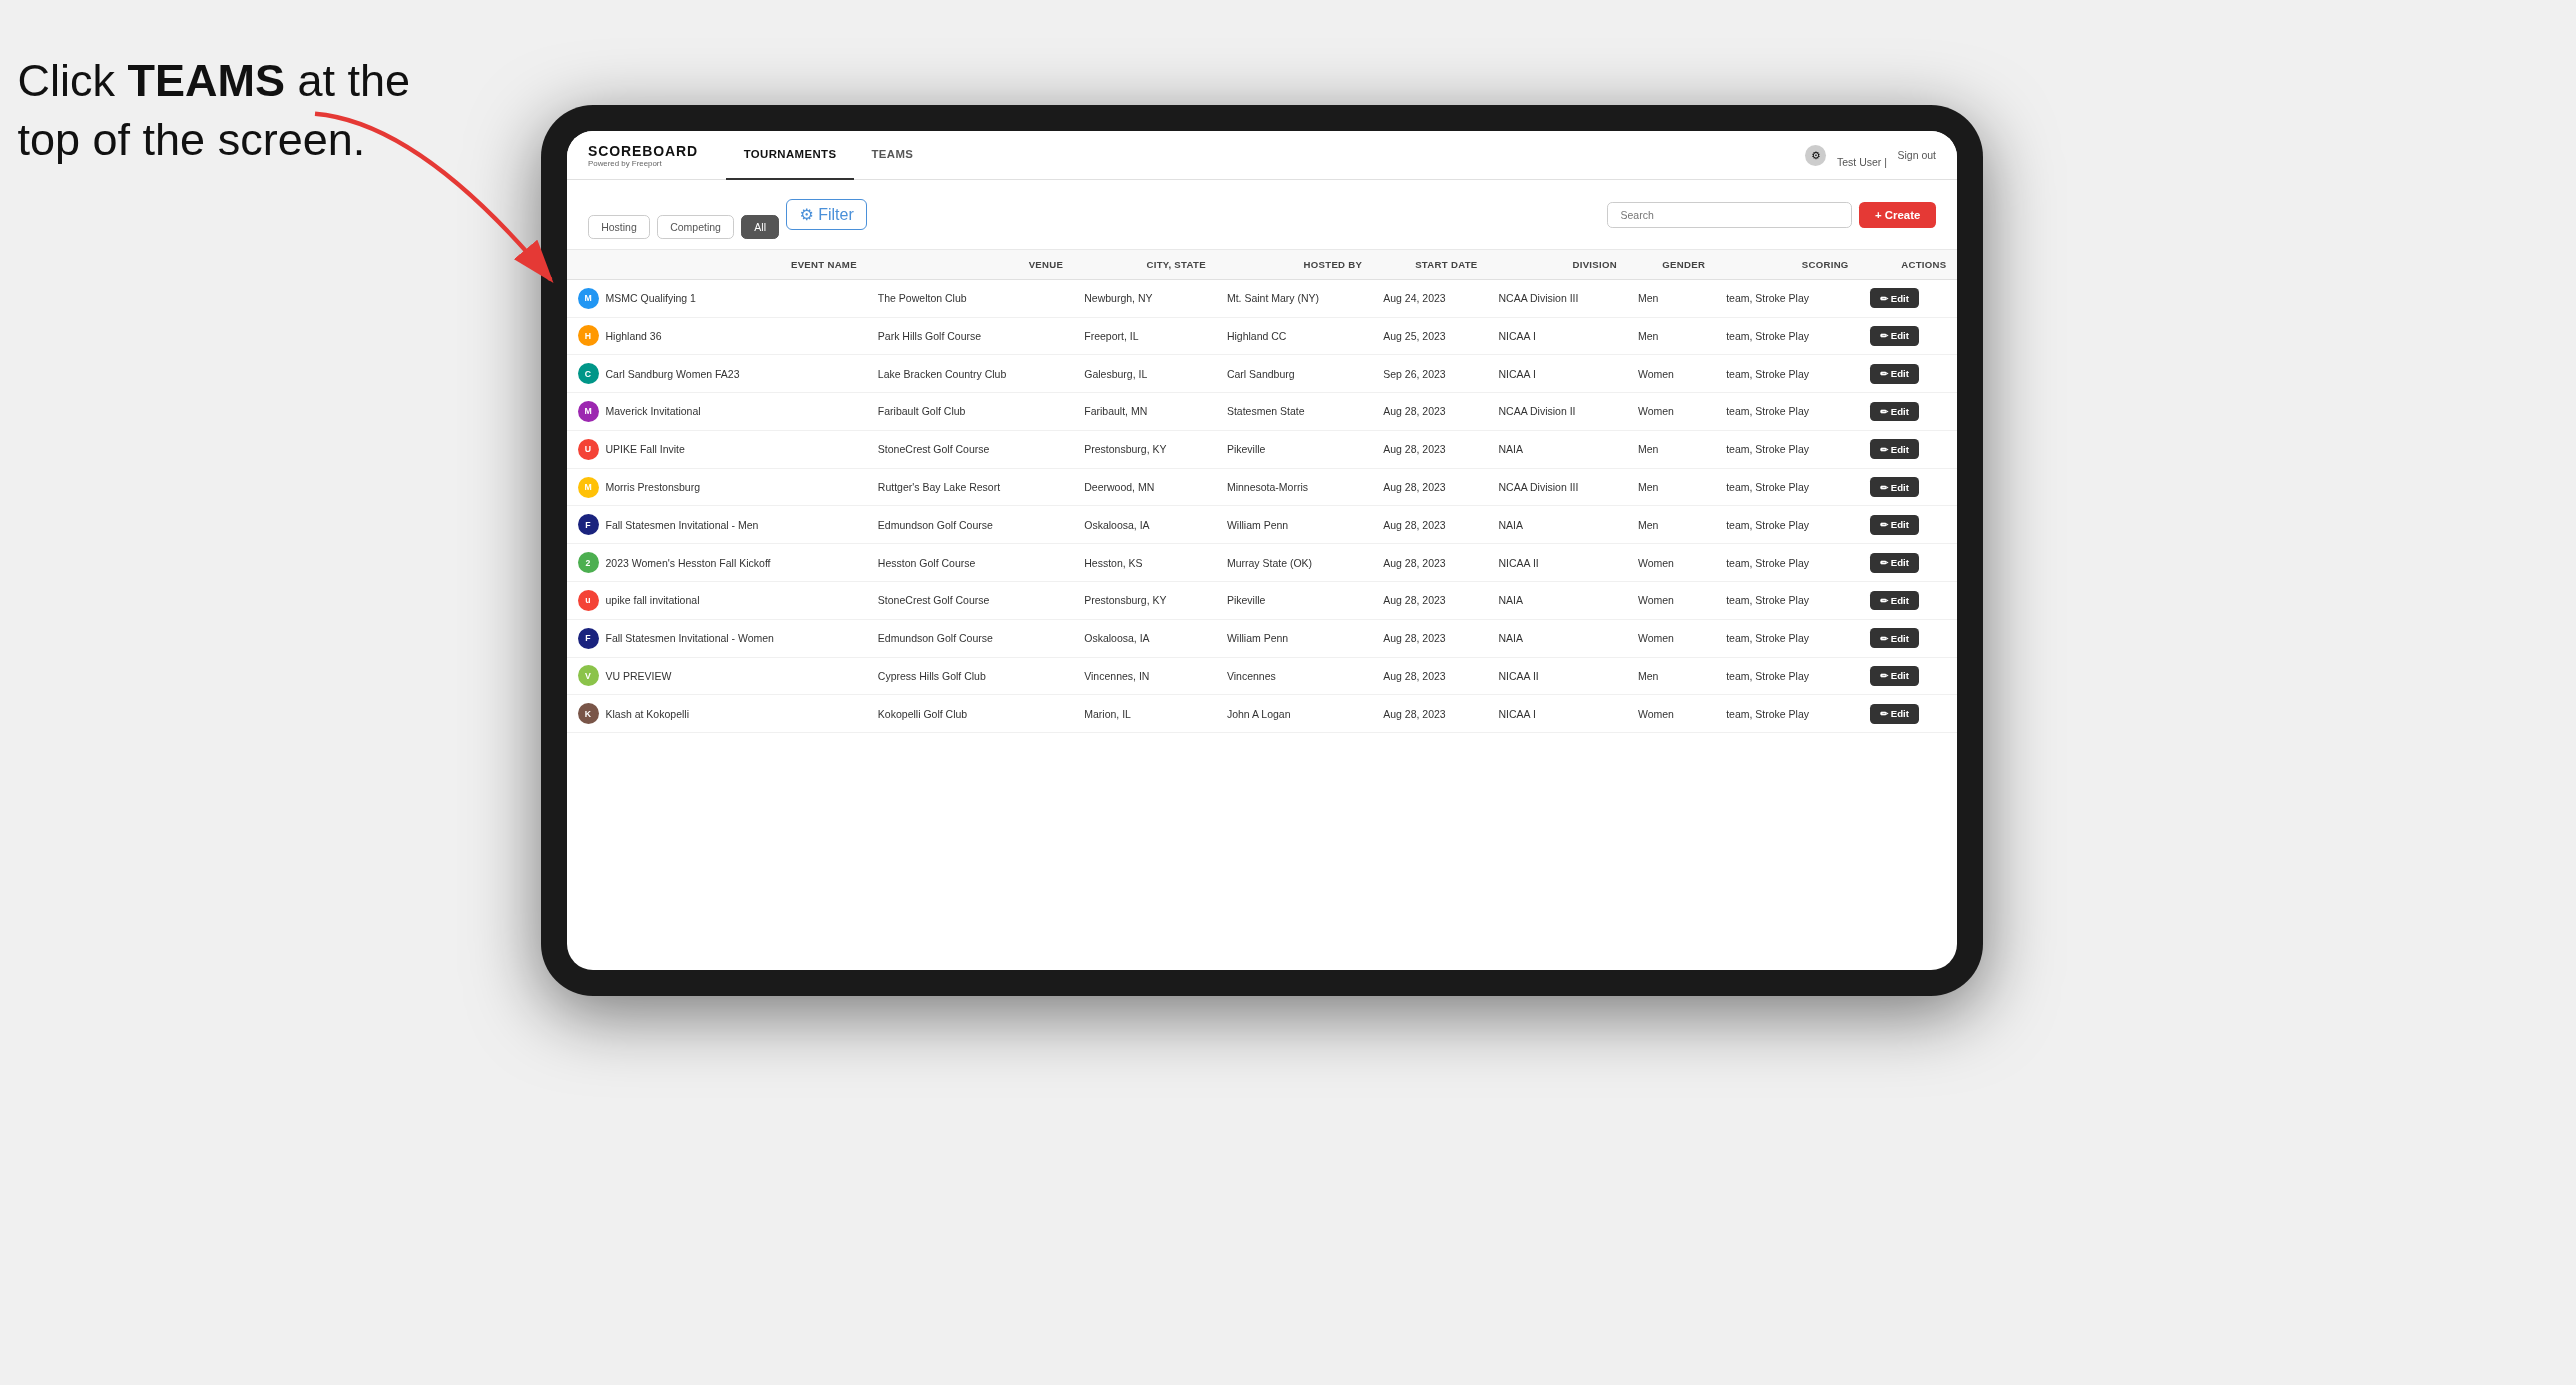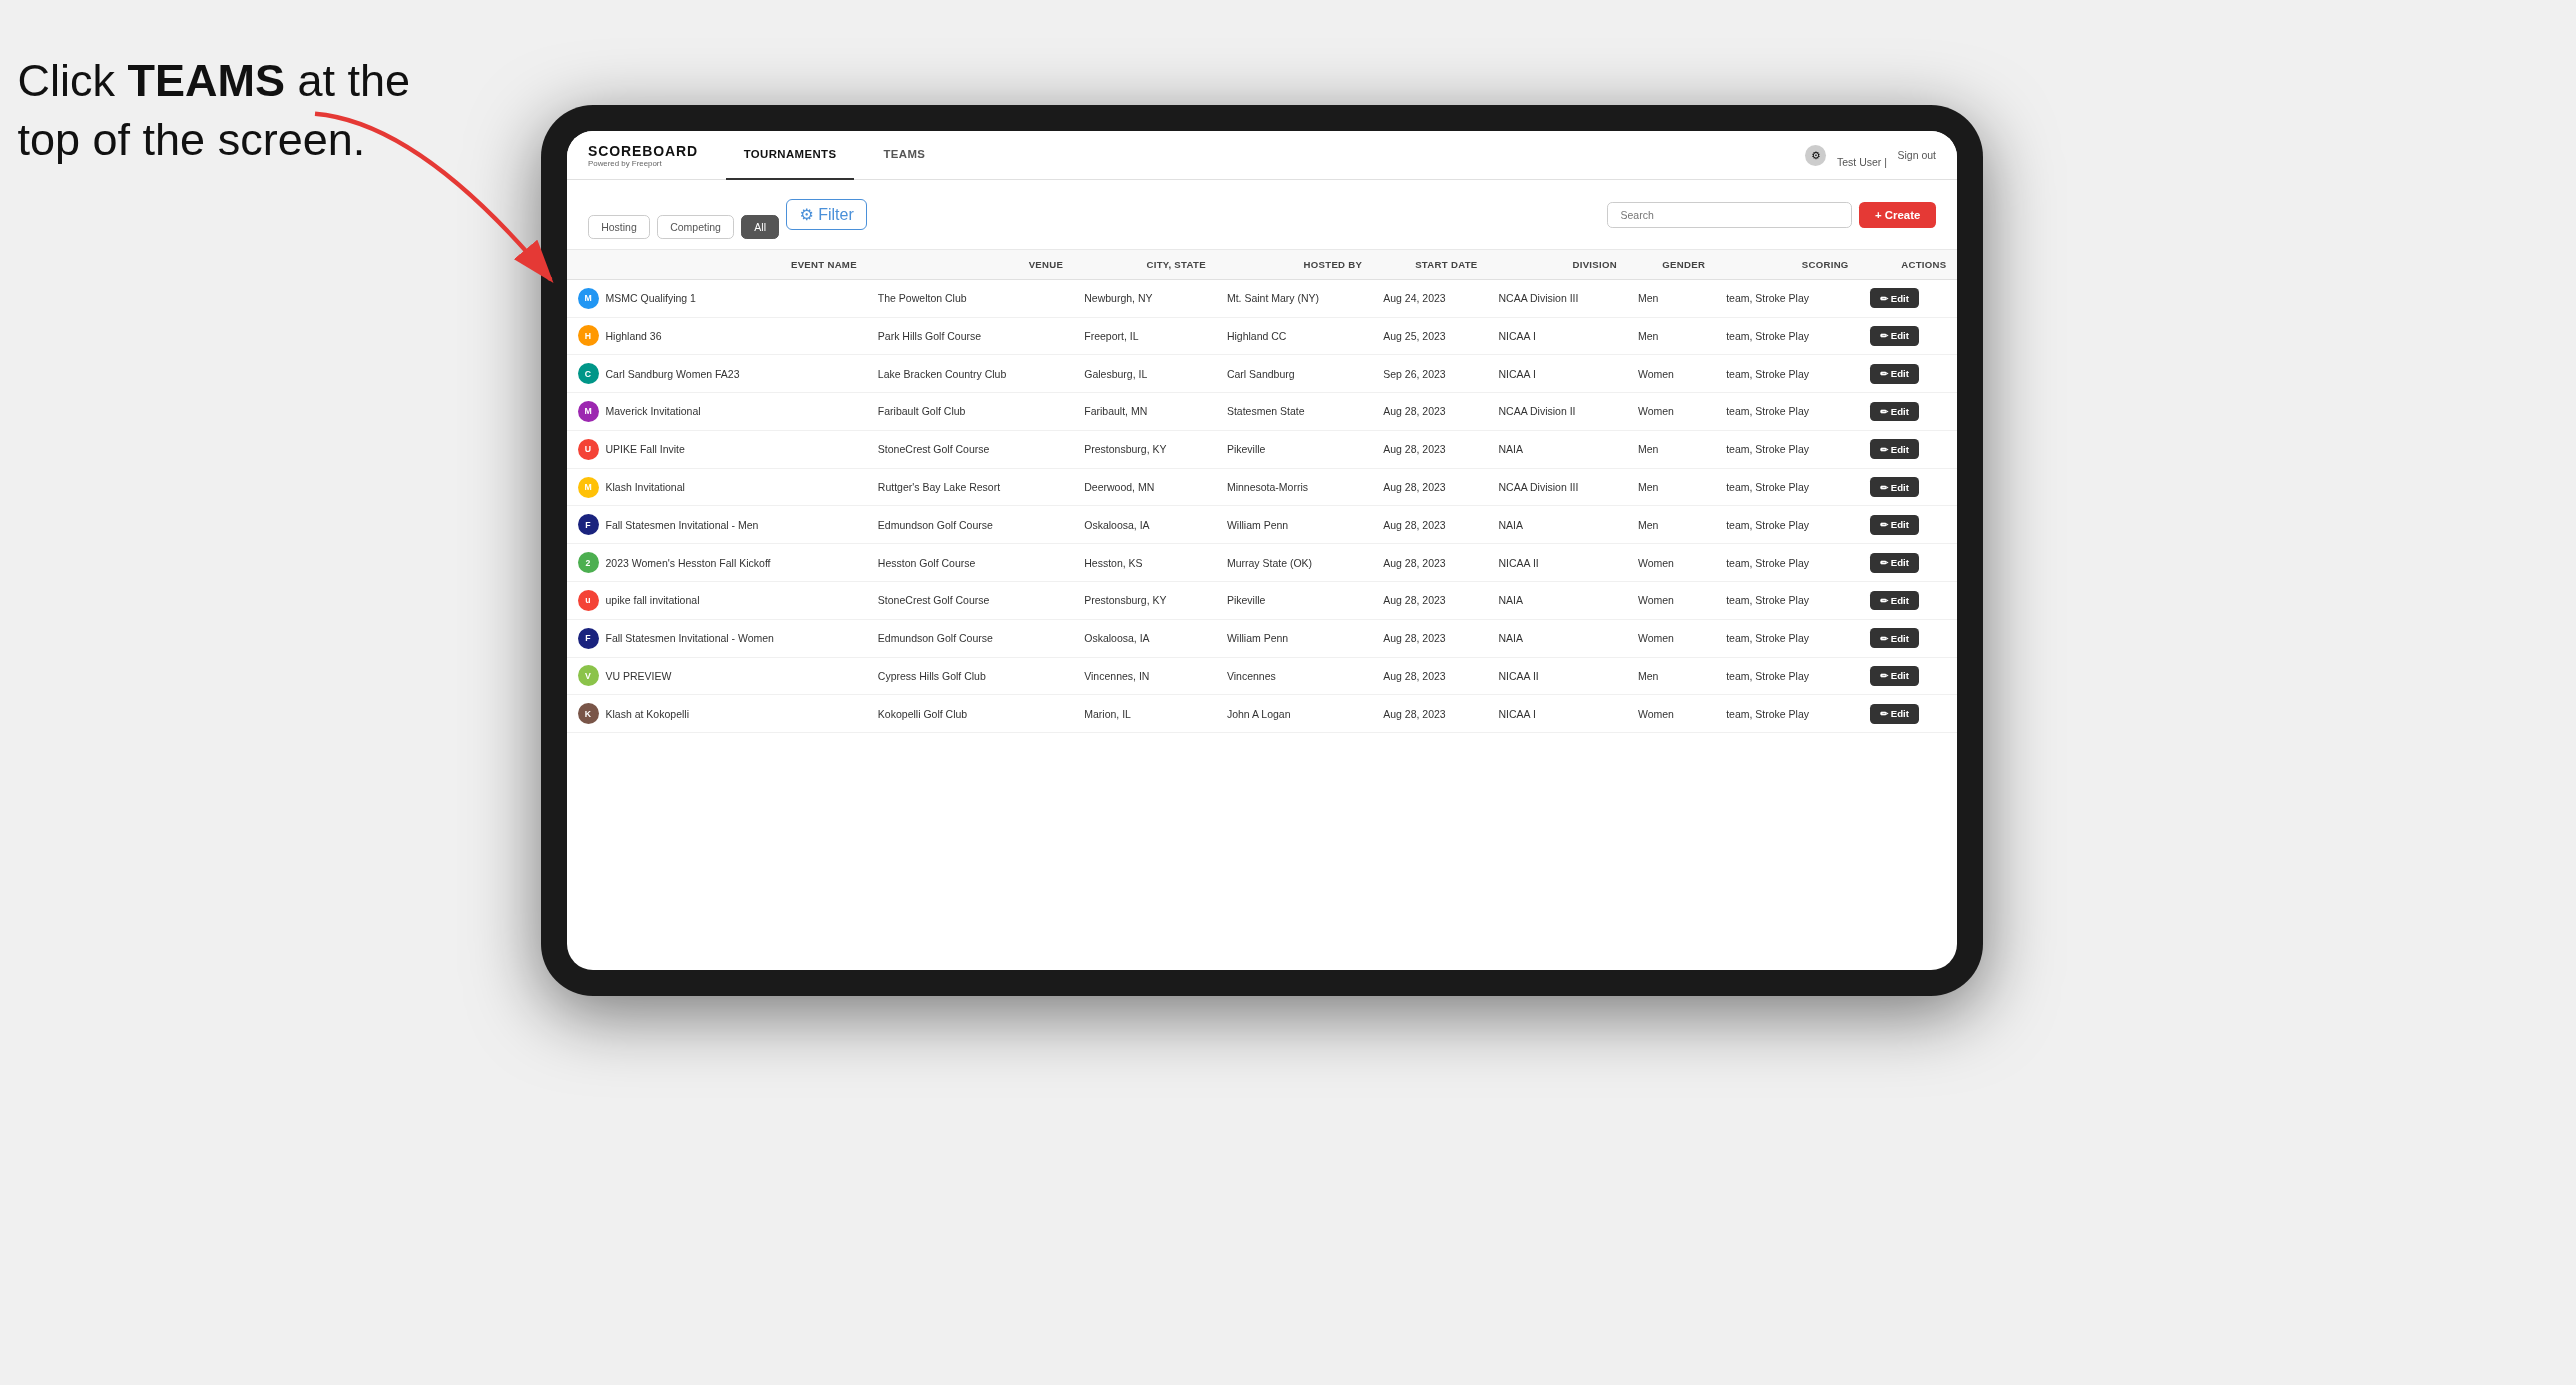--- a/index.html
+++ b/index.html
@@ -82,21 +82,21 @@
       color: #111;
     }
 
     .logo-subtitle {
       font-size: 7.9px;
       color: #666;
     }
 
     .nav-tabs {
       display: flex;
-      gap: 12px;
+      gap: 0;
       flex: 1;
     }
 
     .nav-tab {
       padding: 0 17.5px;
       height: 49px;
       display: flex;
       align-items: center;
       font-size: 11.4px;
       font-weight: 600;
@@ -449,21 +449,21 @@
     <td>
       <button class="edit-btn">✏ Edit</button>
     </td>
   </tr>
             <tr>
     <td>
       <div class="event-name-cell">
         <div class="event-icon icon-gold">
           <span style="color:#fff;font-weight:bold;font-size:8.7px;">M</span>
         </div>
-        <span>Klash Invitational</span>
+        <span>Morris Prestonsburg</span>
       </div>
     </td>
     <td>Ruttger's Bay Lake Resort</td>
     <td>Deerwood, MN</td>
     <td>Minnesota-Morris</td>
     <td>Aug 28, 2023</td>
     <td>NCAA Division III</td>
     <td>Men</td>
     <td>team, Stroke Play</td>
     <td>

